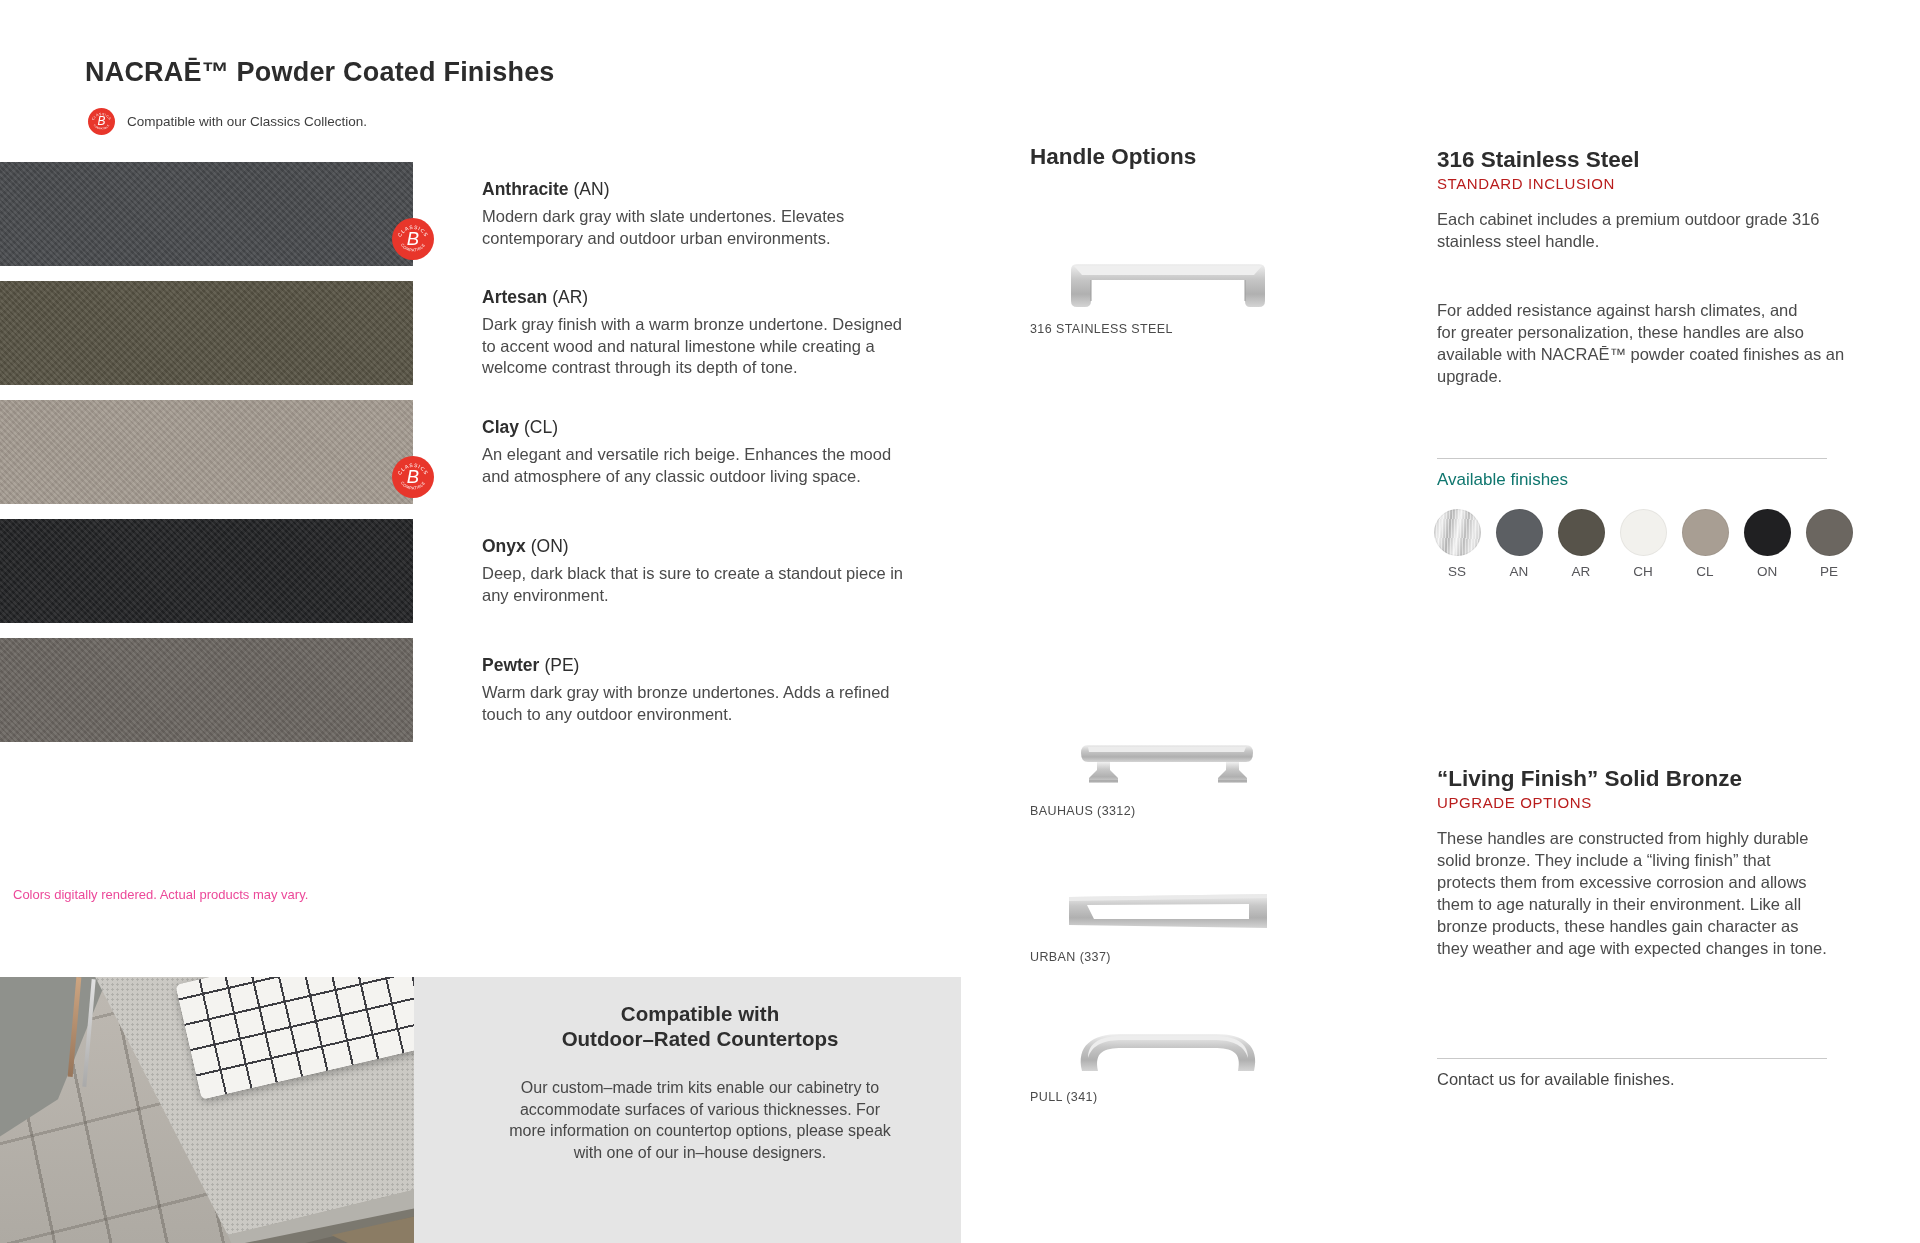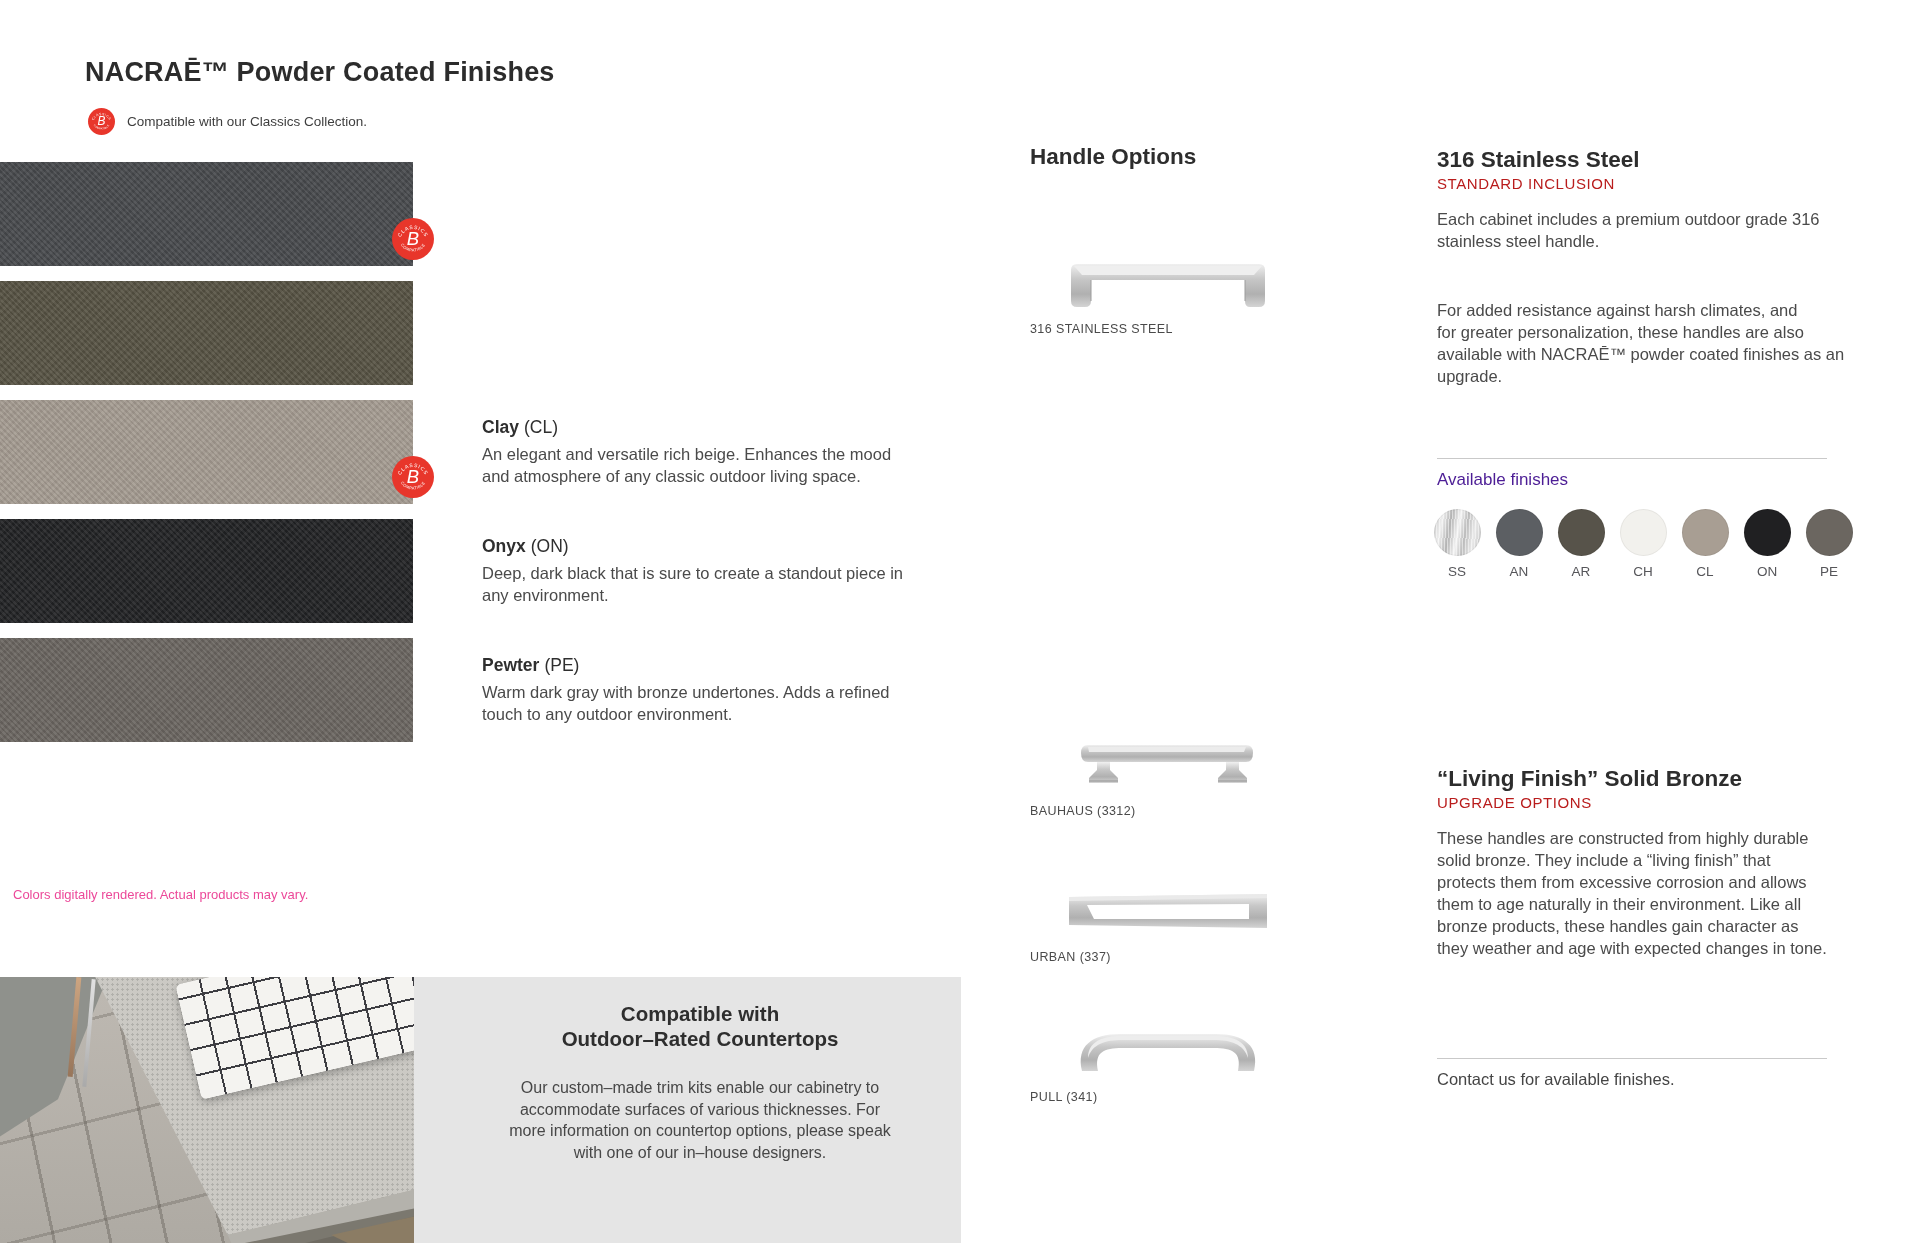--- a/index.html
+++ b/index.html
@@ -73,21 +73,21 @@
 
   
   .rcol{left:1437px;width:430px;}
   .eyebrow{font-size:15px;letter-spacing:.6px;color:#b91c1c;margin-top:46px;}
   .rtitle{font-size:22.5px;font-weight:700;color:#2d2d2d;}
   .rpara{font-size:16.5px;line-height:22px;color:#4a4a4a;white-space:pre-line;}
   #std-eyebrow{top:129px;} #std-title{top:147px;}
   #std-p1{top:208px;} #std-p2{top:299px;}
   .rdivider{left:1437px;width:390px;border-top:1px solid #c9c9c9;height:0;}
   #divider-1{top:458px;} #divider-2{top:1058px;}
-  #avail-label{top:470px;font-size:17px;color:#4c1d95;}
+  #avail-label{top:470px;font-size:17px;color:#0f766e;}
   #avail-row{left:1433px;top:509px;display:flex;gap:14px;}
   .avail-item{width:48px;display:flex;flex-direction:column;align-items:center;}
   .avail-circle{width:47px;height:47px;border-radius:50%;box-shadow:inset 0 0 0 1px rgba(0,0,0,.05);}
   .avail-circle.steel{background:
      repeating-linear-gradient(93deg,rgba(255,255,255,.5) 0 1px,rgba(0,0,0,0) 1px 3px),
      linear-gradient(100deg,#c2c2c2 0%,#efefef 18%,#b3b3b3 34%,#f3f3f3 50%,#bcbcbc 64%,#e9e9e9 80%,#c0c0c0 100%);}
   .avail-code{margin-top:8px;font-size:13.5px;color:#56565a;}
   #upg-eyebrow{top:748px;} #upg-title{top:766px;}
   #upg-p{top:827px;}
   #contact-line{top:1070px;font-size:16.5px;color:#454545;}
@@ -128,24 +128,35 @@
   </div>
 
   <div id="finish-list" class="abs">
 
     <div class="finish-row">
       <div class="swatch" style="background: rgb(71, 73, 76);">
         <svg class="swatch-badge" width="42" height="42" viewBox="0 0 100 100">
             <use href="#cbadge-art"></use>
           </svg>
       </div>
+      <div class="finish-text">
+        <div class="finish-name"><span class="fname">Anthracite</span><span class="fcode">(AN)</span></div>
+        <div class="finish-desc">Modern dark gray with slate undertones. Elevates
+contemporary and outdoor urban environments.</div>
+      </div>
     </div>
 
     <div class="finish-row">
       <div class="swatch" style="background: rgb(86, 82, 67);"></div>
+      <div class="finish-text">
+        <div class="finish-name"><span class="fname">Artesan</span><span class="fcode">(AR)</span></div>
+        <div class="finish-desc">Dark gray finish with a warm bronze undertone. Designed
+to accent wood and natural limestone while creating a
+welcome contrast through its depth of tone.</div>
+      </div>
     </div>
 
 
     <div class="finish-row">
       <div class="swatch" style="background: rgb(164, 155, 145);">
         <svg class="swatch-badge" width="42" height="42" viewBox="0 0 100 100">
             <use href="#cbadge-art"></use>
           </svg>
       </div>
       <div class="finish-text">

